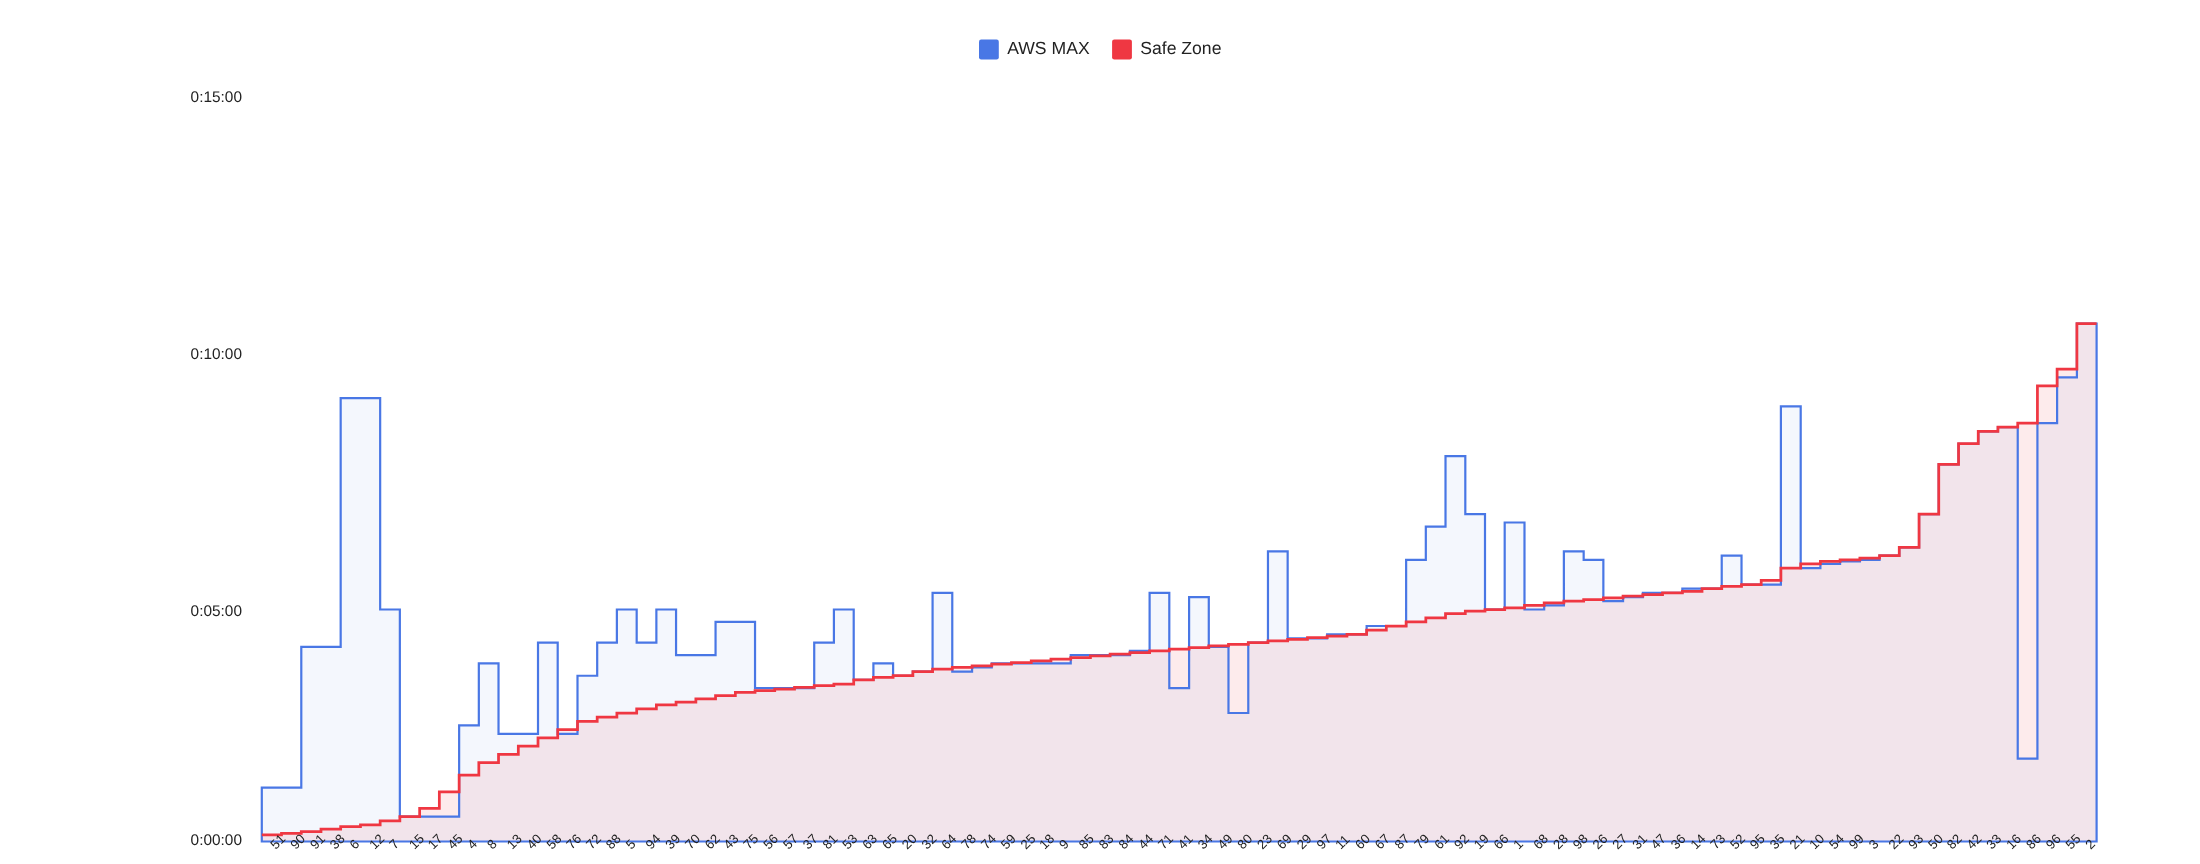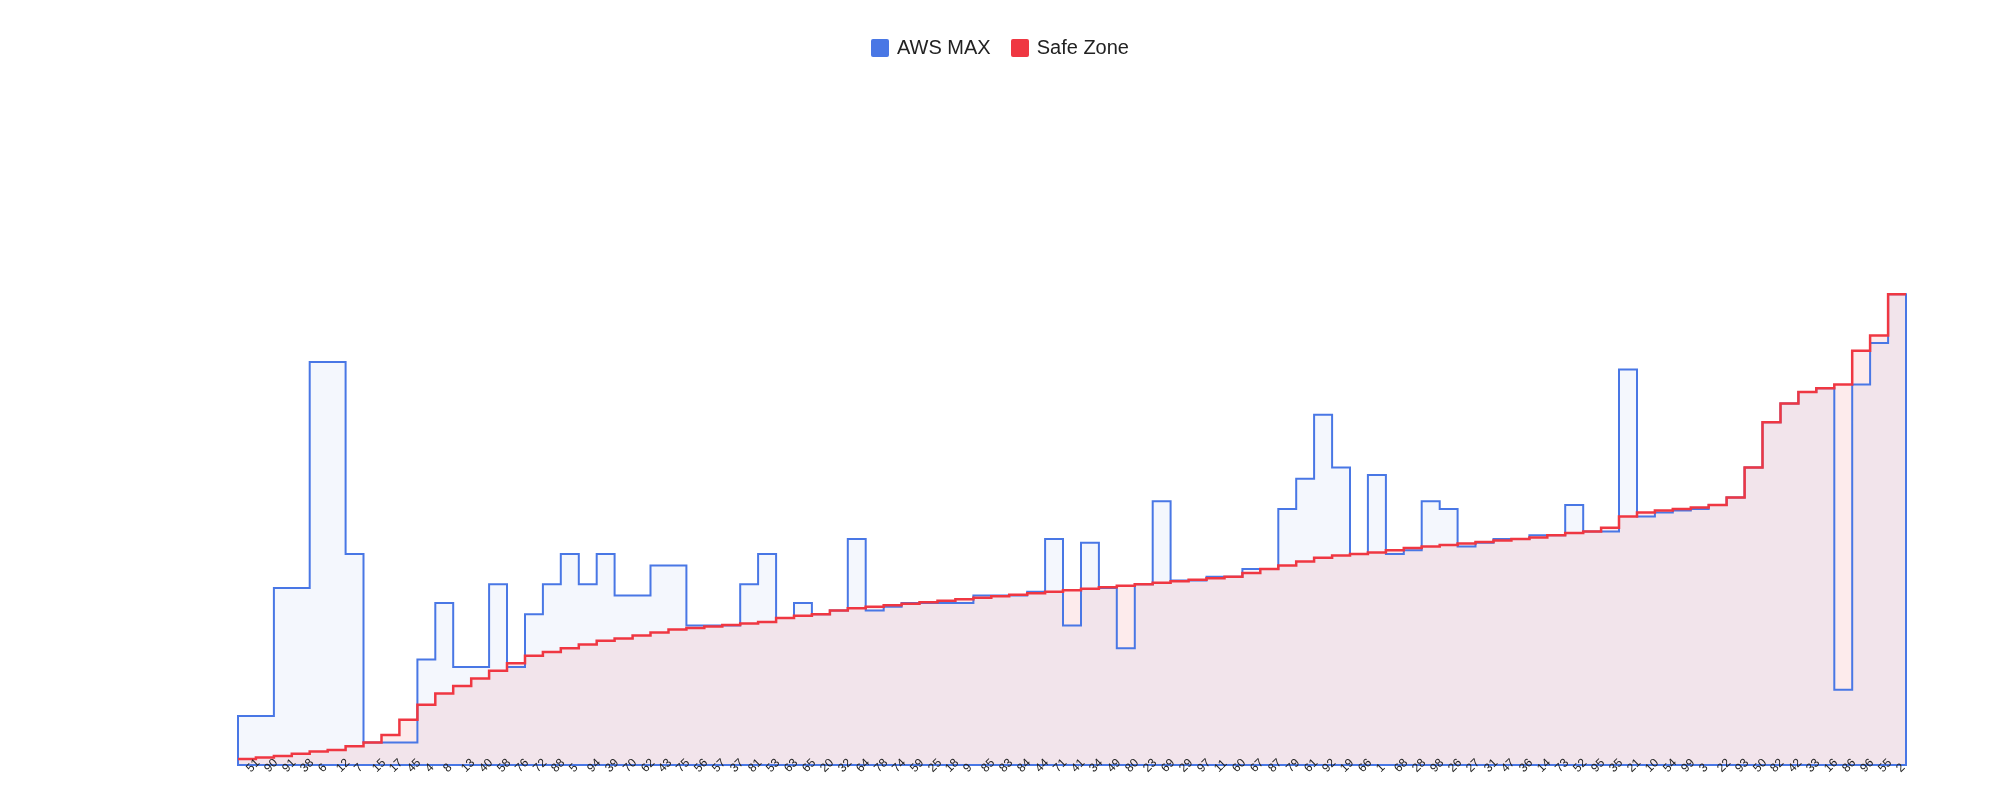--- a/index.html
+++ b/index.html
@@ -18,21 +18,21 @@
   }
   .legend {
     position: absolute;
     top: 36px;
     left: 0;
     right: 0;
     display: flex;
     justify-content: center;
     align-items: center;
     gap: 20px;
-    font-size: 20px;
+    font-size: 16px;
     color: #222;
   }
   .legend-item {
     display: flex;
     align-items: center;
     gap: 8px;
   }
   .legend-swatch {
     width: 18px;
     height: 18px;
@@ -105,20 +105,26 @@
     <div class="legend-item">
       <span class="legend-swatch" style="background:#4977e5"></span>
       <span>AWS MAX</span>
     </div>
     <div class="legend-item">
       <span class="legend-swatch" style="background:#ef3742"></span>
       <span>Safe Zone</span>
     </div>
   </div>
 
+  <div class="y-axis-labels">
+    <div class="y-label" style="top:88px">0:15:00</div>
+    <div class="y-label" style="top:321px">0:10:00</div>
+    <div class="y-label" style="top:555px">0:05:00</div>
+    <div class="y-label" style="top:763px">0:00:00</div>
+  </div>
 
   <div class="plot-area">
     <svg class="plot" viewBox="0 0 1668 680" preserveAspectRatio="none">
       <path class="safe-area" d="M 0.0 674.0 L 0.0 674.0 L 17.9 674.0 L 17.9 672.5 L 35.9 672.5 L 35.9 671.0 L 53.8 671.0 L 53.8 668.7 L 71.7 668.7 L 71.7 666.4 L 89.7 666.4 L 89.7 664.9 L 107.6 664.9 L 107.6 661.2 L 125.5 661.2 L 125.5 657.4 L 143.5 657.4 L 143.5 649.9 L 161.4 649.9 L 161.4 634.8 L 179.4 634.8 L 179.4 619.7 L 197.3 619.7 L 197.3 608.4 L 215.2 608.4 L 215.2 600.9 L 233.2 600.9 L 233.2 593.4 L 251.1 593.4 L 251.1 585.8 L 269.0 585.8 L 269.0 578.3 L 287.0 578.3 L 287.0 570.8 L 304.9 570.8 L 304.9 567.0 L 322.8 567.0 L 322.8 563.2 L 340.8 563.2 L 340.8 559.5 L 358.7 559.5 L 358.7 555.7 L 376.6 555.7 L 376.6 553.4 L 394.6 553.4 L 394.6 550.4 L 412.5 550.4 L 412.5 547.4 L 430.5 547.4 L 430.5 544.4 L 448.4 544.4 L 448.4 542.9 L 466.3 542.9 L 466.3 541.4 L 484.3 541.4 L 484.3 539.9 L 502.2 539.9 L 502.2 538.4 L 520.1 538.4 L 520.1 536.9 L 538.1 536.9 L 538.1 533.1 L 556.0 533.1 L 556.0 530.8 L 573.9 530.8 L 573.9 529.3 L 591.9 529.3 L 591.9 525.6 L 609.8 525.6 L 609.8 523.3 L 627.7 523.3 L 627.7 521.8 L 645.7 521.8 L 645.7 520.3 L 663.6 520.3 L 663.6 518.8 L 681.5 518.8 L 681.5 517.3 L 699.5 517.3 L 699.5 515.8 L 717.4 515.8 L 717.4 514.3 L 735.4 514.3 L 735.4 512.8 L 753.3 512.8 L 753.3 511.3 L 771.2 511.3 L 771.2 509.7 L 789.2 509.7 L 789.2 508.2 L 807.1 508.2 L 807.1 506.7 L 825.0 506.7 L 825.0 505.2 L 843.0 505.2 L 843.0 503.7 L 860.9 503.7 L 860.9 502.2 L 878.8 502.2 L 878.8 500.7 L 896.8 500.7 L 896.8 499.2 L 914.7 499.2 L 914.7 497.7 L 932.6 497.7 L 932.6 496.2 L 950.6 496.2 L 950.6 494.7 L 968.5 494.7 L 968.5 493.2 L 986.5 493.2 L 986.5 491.7 L 1004.4 491.7 L 1004.4 487.9 L 1022.3 487.9 L 1022.3 484.1 L 1040.3 484.1 L 1040.3 480.4 L 1058.2 480.4 L 1058.2 476.6 L 1076.1 476.6 L 1076.1 472.8 L 1094.1 472.8 L 1094.1 470.6 L 1112.0 470.6 L 1112.0 469.1 L 1129.9 469.1 L 1129.9 467.6 L 1147.9 467.6 L 1147.9 465.3 L 1165.8 465.3 L 1165.8 463.0 L 1183.7 463.0 L 1183.7 461.5 L 1201.7 461.5 L 1201.7 460.0 L 1219.6 460.0 L 1219.6 458.5 L 1237.5 458.5 L 1237.5 457.0 L 1255.5 457.0 L 1255.5 455.5 L 1273.4 455.5 L 1273.4 454.0 L 1291.4 454.0 L 1291.4 452.5 L 1309.3 452.5 L 1309.3 450.2 L 1327.2 450.2 L 1327.2 448.0 L 1345.2 448.0 L 1345.2 446.5 L 1363.1 446.5 L 1363.1 442.7 L 1381.0 442.7 L 1381.0 431.4 L 1399.0 431.4 L 1399.0 427.6 L 1416.9 427.6 L 1416.9 425.4 L 1434.8 425.4 L 1434.8 423.9 L 1452.8 423.9 L 1452.8 422.4 L 1470.7 422.4 L 1470.7 420.1 L 1488.6 420.1 L 1488.6 412.6 L 1506.6 412.6 L 1506.6 382.4 L 1524.5 382.4 L 1524.5 337.2 L 1542.5 337.2 L 1542.5 318.4 L 1560.4 318.4 L 1560.4 307.1 L 1578.3 307.1 L 1578.3 303.3 L 1596.3 303.3 L 1596.3 299.6 L 1614.2 299.6 L 1614.2 265.7 L 1632.1 265.7 L 1632.1 250.6 L 1650.1 250.6 L 1650.1 209.2 L 1668.0 209.2 L 1668 680 L 0 680 Z"></path>
       <path class="aws-line" d="M 0.0 631.0 L 0.0 631.0 L 17.9 631.0 L 17.9 631.0 L 35.9 631.0 L 35.9 503.0 L 53.8 503.0 L 53.8 503.0 L 71.7 503.0 L 71.7 277.0 L 89.7 277.0 L 89.7 277.0 L 107.6 277.0 L 107.6 469.1 L 125.5 469.1 L 125.5 657.4 L 143.5 657.4 L 143.5 657.4 L 161.4 657.4 L 161.4 657.4 L 179.4 657.4 L 179.4 574.5 L 197.3 574.5 L 197.3 518.0 L 215.2 518.0 L 215.2 582.1 L 233.2 582.1 L 233.2 582.1 L 251.1 582.1 L 251.1 499.2 L 269.0 499.2 L 269.0 582.1 L 287.0 582.1 L 287.0 529.3 L 304.9 529.3 L 304.9 499.2 L 322.8 499.2 L 322.8 469.1 L 340.8 469.1 L 340.8 499.2 L 358.7 499.2 L 358.7 469.1 L 376.6 469.1 L 376.6 510.5 L 394.6 510.5 L 394.6 510.5 L 412.5 510.5 L 412.5 480.4 L 430.5 480.4 L 430.5 480.4 L 448.4 480.4 L 448.4 540.6 L 466.3 540.6 L 466.3 540.6 L 484.3 540.6 L 484.3 540.6 L 502.2 540.6 L 502.2 499.2 L 520.1 499.2 L 520.1 469.1 L 538.1 469.1 L 538.1 533.1 L 556.0 533.1 L 556.0 518.0 L 573.9 518.0 L 573.9 529.3 L 591.9 529.3 L 591.9 525.6 L 609.8 525.6 L 609.8 454.0 L 627.7 454.0 L 627.7 525.6 L 645.7 525.6 L 645.7 521.8 L 663.6 521.8 L 663.6 518.0 L 681.5 518.0 L 681.5 518.0 L 699.5 518.0 L 699.5 518.0 L 717.4 518.0 L 717.4 518.0 L 735.4 518.0 L 735.4 510.5 L 753.3 510.5 L 753.3 510.5 L 771.2 510.5 L 771.2 510.5 L 789.2 510.5 L 789.2 506.7 L 807.1 506.7 L 807.1 454.0 L 825.0 454.0 L 825.0 540.6 L 843.0 540.6 L 843.0 457.8 L 860.9 457.8 L 860.9 503.0 L 878.8 503.0 L 878.8 563.2 L 896.8 563.2 L 896.8 499.2 L 914.7 499.2 L 914.7 416.3 L 932.6 416.3 L 932.6 495.4 L 950.6 495.4 L 950.6 495.4 L 968.5 495.4 L 968.5 491.7 L 986.5 491.7 L 986.5 491.7 L 1004.4 491.7 L 1004.4 484.1 L 1022.3 484.1 L 1022.3 484.1 L 1040.3 484.1 L 1040.3 423.9 L 1058.2 423.9 L 1058.2 393.7 L 1076.1 393.7 L 1076.1 329.7 L 1094.1 329.7 L 1094.1 382.4 L 1112.0 382.4 L 1112.0 469.1 L 1129.9 469.1 L 1129.9 390.0 L 1147.9 390.0 L 1147.9 469.1 L 1165.8 469.1 L 1165.8 465.3 L 1183.7 465.3 L 1183.7 416.3 L 1201.7 416.3 L 1201.7 423.9 L 1219.6 423.9 L 1219.6 461.5 L 1237.5 461.5 L 1237.5 457.8 L 1255.5 457.8 L 1255.5 454.0 L 1273.4 454.0 L 1273.4 454.0 L 1291.4 454.0 L 1291.4 450.2 L 1309.3 450.2 L 1309.3 450.2 L 1327.2 450.2 L 1327.2 420.1 L 1345.2 420.1 L 1345.2 446.5 L 1363.1 446.5 L 1363.1 446.5 L 1381.0 446.5 L 1381.0 284.5 L 1399.0 284.5 L 1399.0 431.4 L 1416.9 431.4 L 1416.9 427.6 L 1434.8 427.6 L 1434.8 425.4 L 1452.8 425.4 L 1452.8 423.9 L 1470.7 423.9 L 1470.7 420.1 L 1488.6 420.1 L 1488.6 412.6 L 1506.6 412.6 L 1506.6 382.4 L 1524.5 382.4 L 1524.5 337.2 L 1542.5 337.2 L 1542.5 318.4 L 1560.4 318.4 L 1560.4 307.1 L 1578.3 307.1 L 1578.3 303.3 L 1596.3 303.3 L 1596.3 604.7 L 1614.2 604.7 L 1614.2 299.6 L 1632.1 299.6 L 1632.1 258.1 L 1650.1 258.1 L 1650.1 209.2 L 1668.0 209.2 L 1668 680 L 0 680 Z"></path>
       <path class="safe-line" d="M 0.0 674.0 L 0.0 674.0 L 17.9 674.0 L 17.9 672.5 L 35.9 672.5 L 35.9 671.0 L 53.8 671.0 L 53.8 668.7 L 71.7 668.7 L 71.7 666.4 L 89.7 666.4 L 89.7 664.9 L 107.6 664.9 L 107.6 661.2 L 125.5 661.2 L 125.5 657.4 L 143.5 657.4 L 143.5 649.9 L 161.4 649.9 L 161.4 634.8 L 179.4 634.8 L 179.4 619.7 L 197.3 619.7 L 197.3 608.4 L 215.2 608.4 L 215.2 600.9 L 233.2 600.9 L 233.2 593.4 L 251.1 593.4 L 251.1 585.8 L 269.0 585.8 L 269.0 578.3 L 287.0 578.3 L 287.0 570.8 L 304.9 570.8 L 304.9 567.0 L 322.8 567.0 L 322.8 563.2 L 340.8 563.2 L 340.8 559.5 L 358.7 559.5 L 358.7 555.7 L 376.6 555.7 L 376.6 553.4 L 394.6 553.4 L 394.6 550.4 L 412.5 550.4 L 412.5 547.4 L 430.5 547.4 L 430.5 544.4 L 448.4 544.4 L 448.4 542.9 L 466.3 542.9 L 466.3 541.4 L 484.3 541.4 L 484.3 539.9 L 502.2 539.9 L 502.2 538.4 L 520.1 538.4 L 520.1 536.9 L 538.1 536.9 L 538.1 533.1 L 556.0 533.1 L 556.0 530.8 L 573.9 530.8 L 573.9 529.3 L 591.9 529.3 L 591.9 525.6 L 609.8 525.6 L 609.8 523.3 L 627.7 523.3 L 627.7 521.8 L 645.7 521.8 L 645.7 520.3 L 663.6 520.3 L 663.6 518.8 L 681.5 518.8 L 681.5 517.3 L 699.5 517.3 L 699.5 515.8 L 717.4 515.8 L 717.4 514.3 L 735.4 514.3 L 735.4 512.8 L 753.3 512.8 L 753.3 511.3 L 771.2 511.3 L 771.2 509.7 L 789.2 509.7 L 789.2 508.2 L 807.1 508.2 L 807.1 506.7 L 825.0 506.7 L 825.0 505.2 L 843.0 505.2 L 843.0 503.7 L 860.9 503.7 L 860.9 502.2 L 878.8 502.2 L 878.8 500.7 L 896.8 500.7 L 896.8 499.2 L 914.7 499.2 L 914.7 497.7 L 932.6 497.7 L 932.6 496.2 L 950.6 496.2 L 950.6 494.7 L 968.5 494.7 L 968.5 493.2 L 986.5 493.2 L 986.5 491.7 L 1004.4 491.7 L 1004.4 487.9 L 1022.3 487.9 L 1022.3 484.1 L 1040.3 484.1 L 1040.3 480.4 L 1058.2 480.4 L 1058.2 476.6 L 1076.1 476.6 L 1076.1 472.8 L 1094.1 472.8 L 1094.1 470.6 L 1112.0 470.6 L 1112.0 469.1 L 1129.9 469.1 L 1129.9 467.6 L 1147.9 467.6 L 1147.9 465.3 L 1165.8 465.3 L 1165.8 463.0 L 1183.7 463.0 L 1183.7 461.5 L 1201.7 461.5 L 1201.7 460.0 L 1219.6 460.0 L 1219.6 458.5 L 1237.5 458.5 L 1237.5 457.0 L 1255.5 457.0 L 1255.5 455.5 L 1273.4 455.5 L 1273.4 454.0 L 1291.4 454.0 L 1291.4 452.5 L 1309.3 452.5 L 1309.3 450.2 L 1327.2 450.2 L 1327.2 448.0 L 1345.2 448.0 L 1345.2 446.5 L 1363.1 446.5 L 1363.1 442.7 L 1381.0 442.7 L 1381.0 431.4 L 1399.0 431.4 L 1399.0 427.6 L 1416.9 427.6 L 1416.9 425.4 L 1434.8 425.4 L 1434.8 423.9 L 1452.8 423.9 L 1452.8 422.4 L 1470.7 422.4 L 1470.7 420.1 L 1488.6 420.1 L 1488.6 412.6 L 1506.6 412.6 L 1506.6 382.4 L 1524.5 382.4 L 1524.5 337.2 L 1542.5 337.2 L 1542.5 318.4 L 1560.4 318.4 L 1560.4 307.1 L 1578.3 307.1 L 1578.3 303.3 L 1596.3 303.3 L 1596.3 299.6 L 1614.2 299.6 L 1614.2 265.7 L 1632.1 265.7 L 1632.1 250.6 L 1650.1 250.6 L 1650.1 209.2 L 1668.0 209.2 "></path>
     </svg>
   </div>
 
   <div class="x-axis-ticks">

